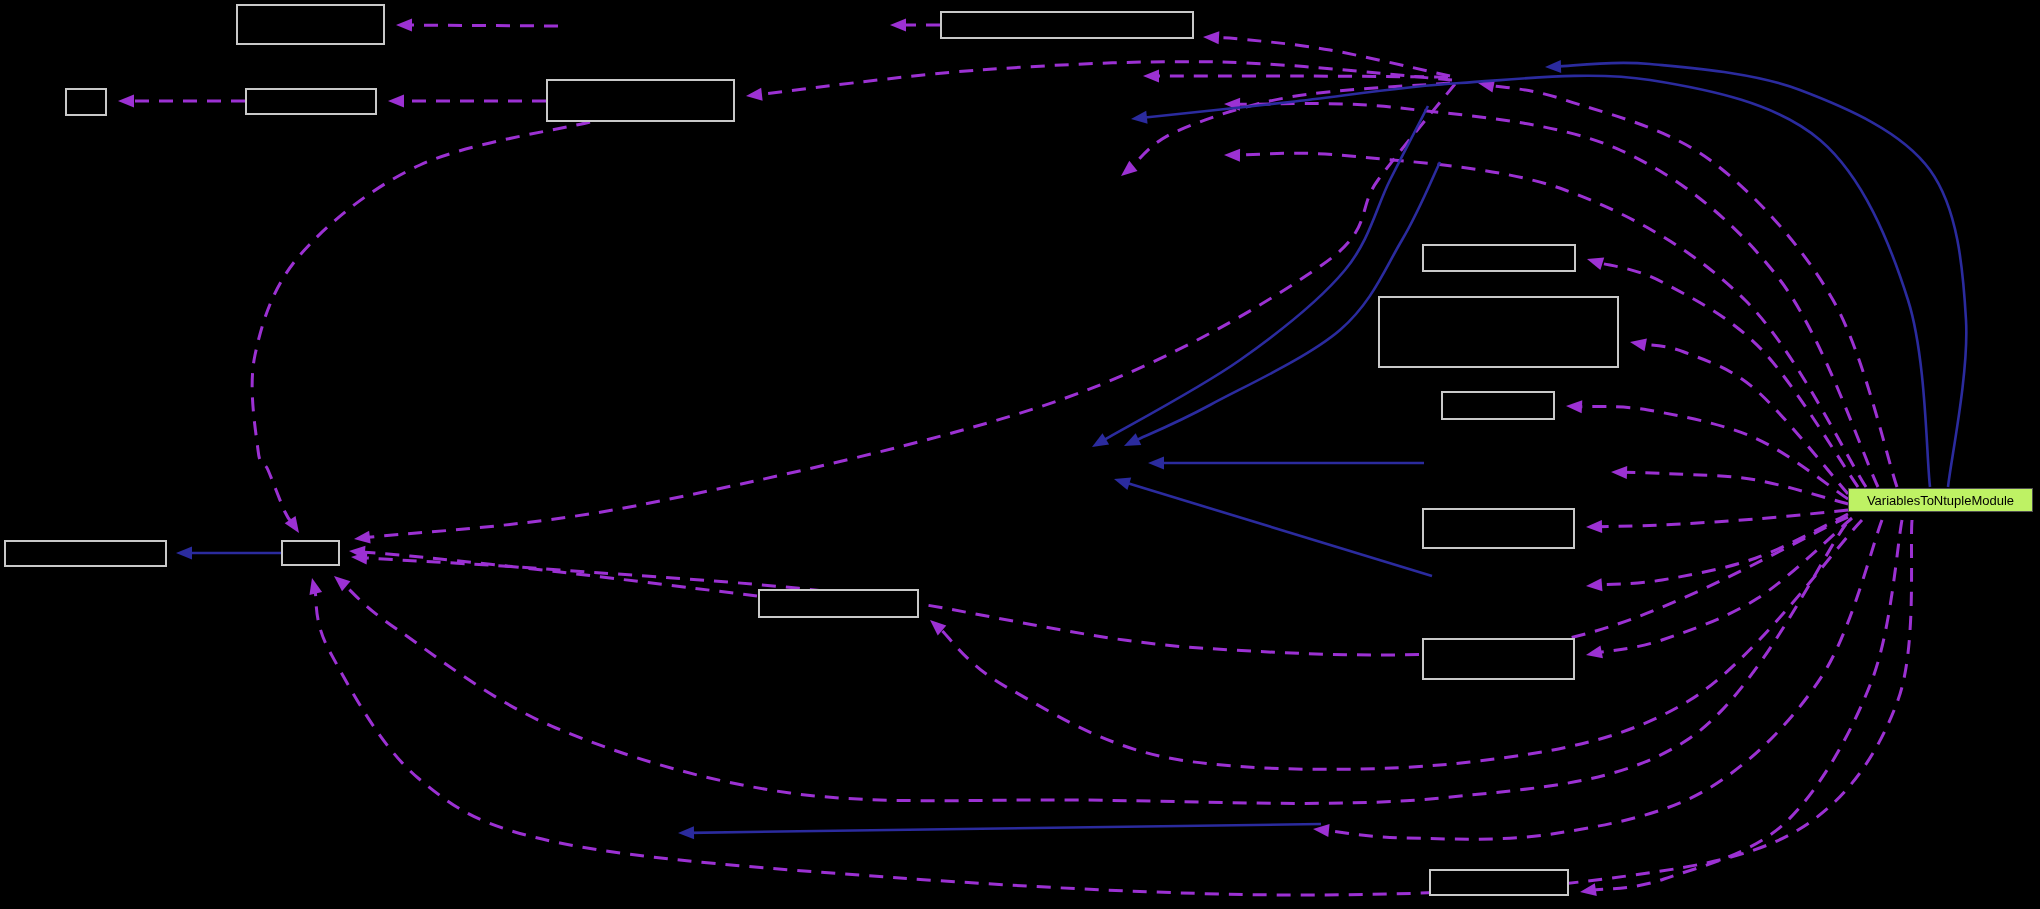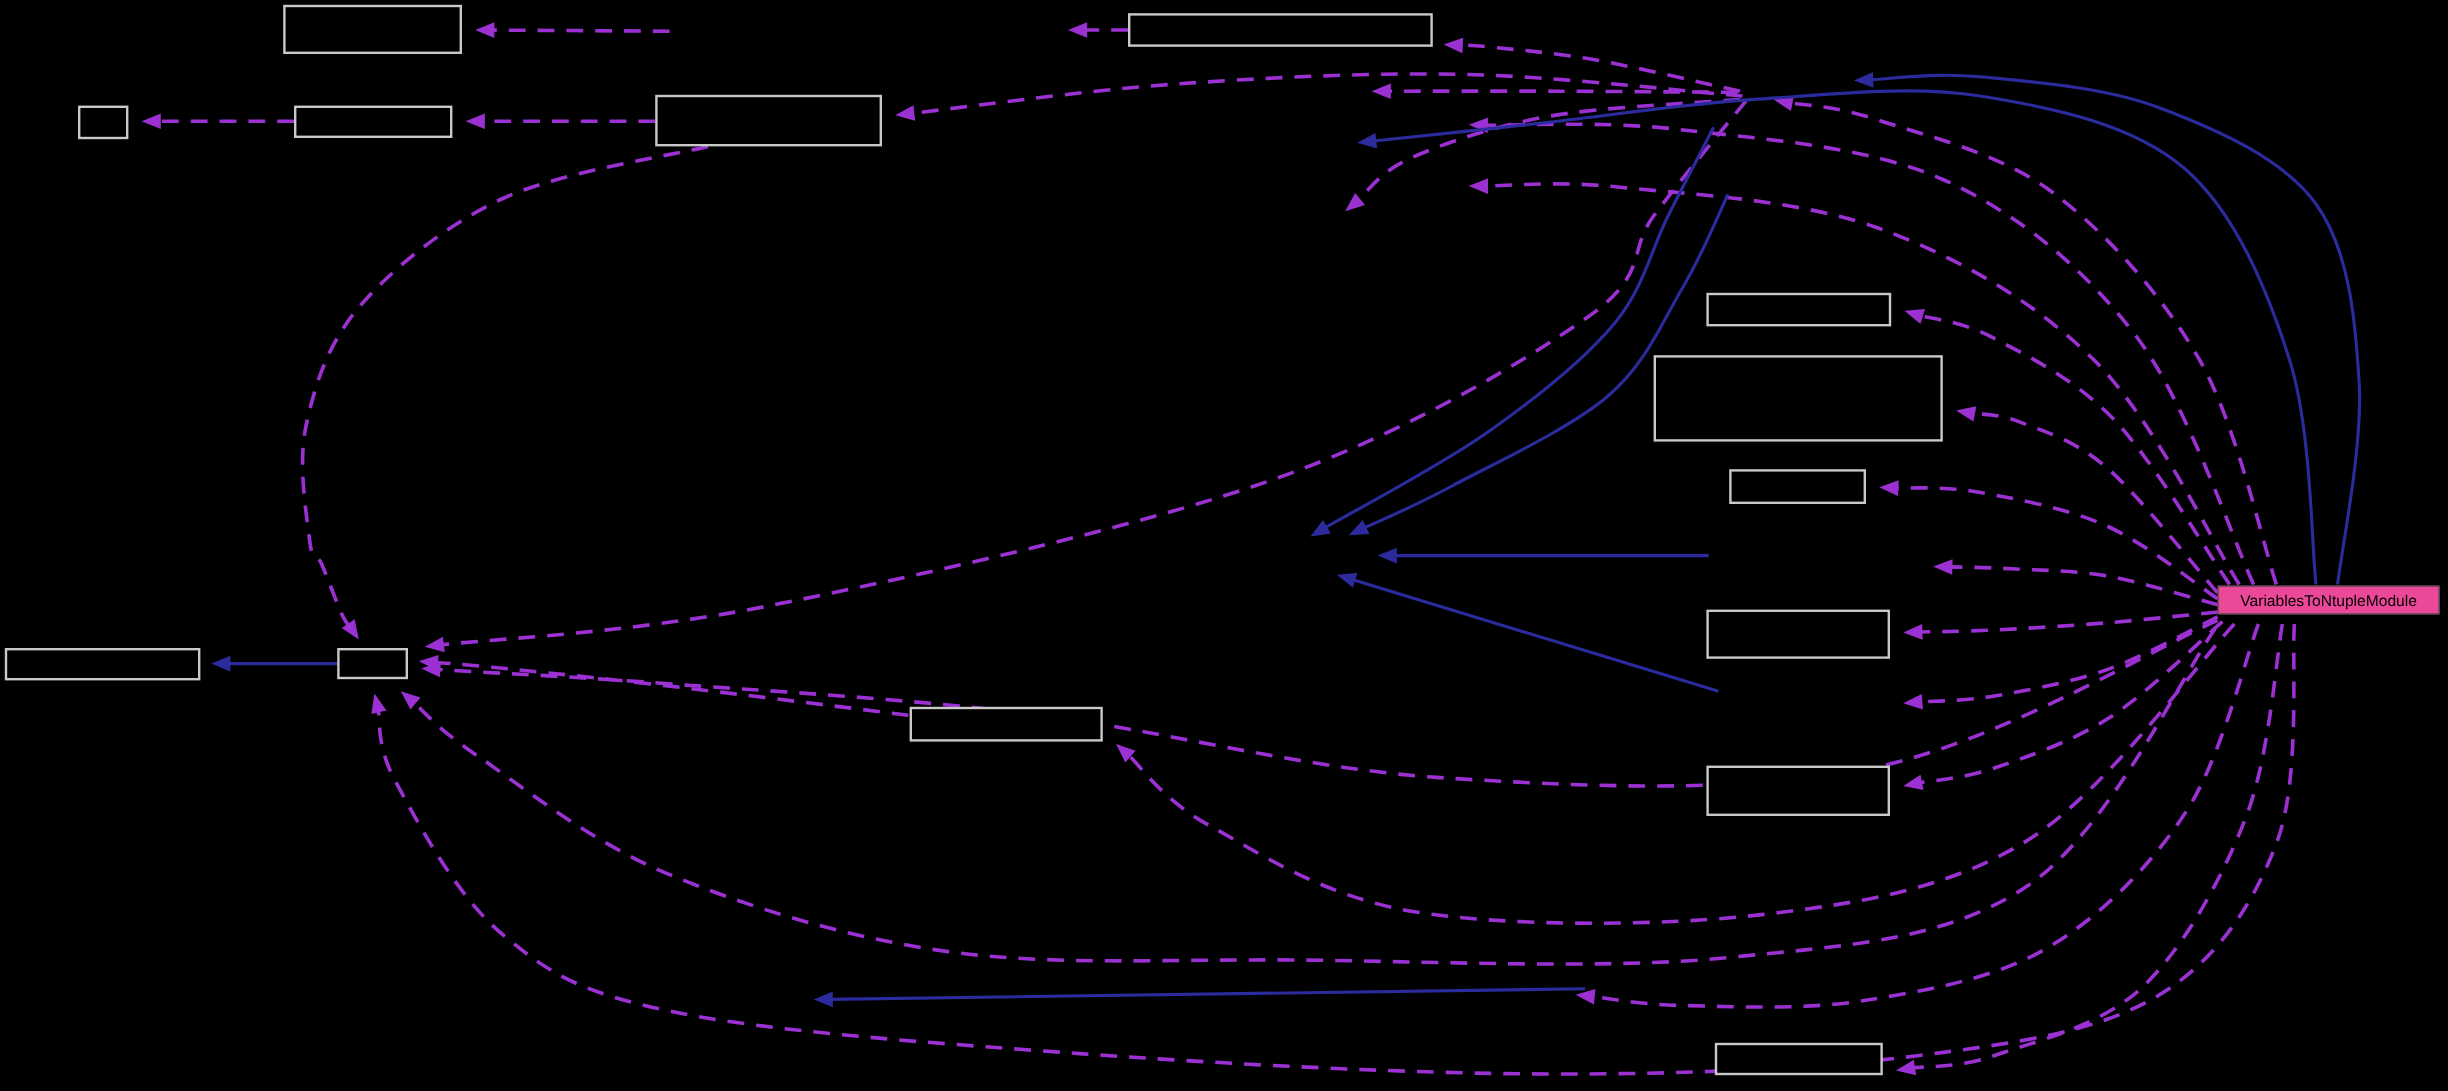--- a/index.html
+++ b/index.html
@@ -97,14 +97,14 @@
         <rect x="1379" y="297" width="239" height="70" fill="#000000" stroke="#c9c9c9" stroke-width="2"></rect>
         <rect x="1442" y="392" width="112" height="27" fill="#000000" stroke="#c9c9c9" stroke-width="2"></rect>
         <rect x="1423" y="509" width="151" height="39" fill="#000000" stroke="#c9c9c9" stroke-width="2"></rect>
         <rect x="1423" y="639" width="151" height="40" fill="#000000" stroke="#c9c9c9" stroke-width="2"></rect>
         <rect x="5" y="541" width="161" height="25" fill="#000000" stroke="#c9c9c9" stroke-width="2"></rect>
         <rect x="282" y="541" width="57" height="24" fill="#000000" stroke="#c9c9c9" stroke-width="2"></rect>
         <rect x="759" y="590" width="159" height="27" fill="#000000" stroke="#c9c9c9" stroke-width="2"></rect>
         <rect x="1430" y="870" width="138" height="25" fill="#000000" stroke="#c9c9c9" stroke-width="2"></rect>
       </g>
     </svg>
-  <div class="node-label" style="left: 1848px; top: 488px; width: 185px; height: 24px; background: #ec4899; border-color: rgb(79, 79, 79); color: rgb(0, 0, 0);">VariablesToNtupleModule</div>
+  <div class="node-label" style="left: 1848px; top: 488px; width: 185px; height: 24px; background: #bef264; border-color: rgb(79, 79, 79); color: rgb(0, 0, 0);">VariablesToNtupleModule</div>
 </div>
 
 </body></html>

